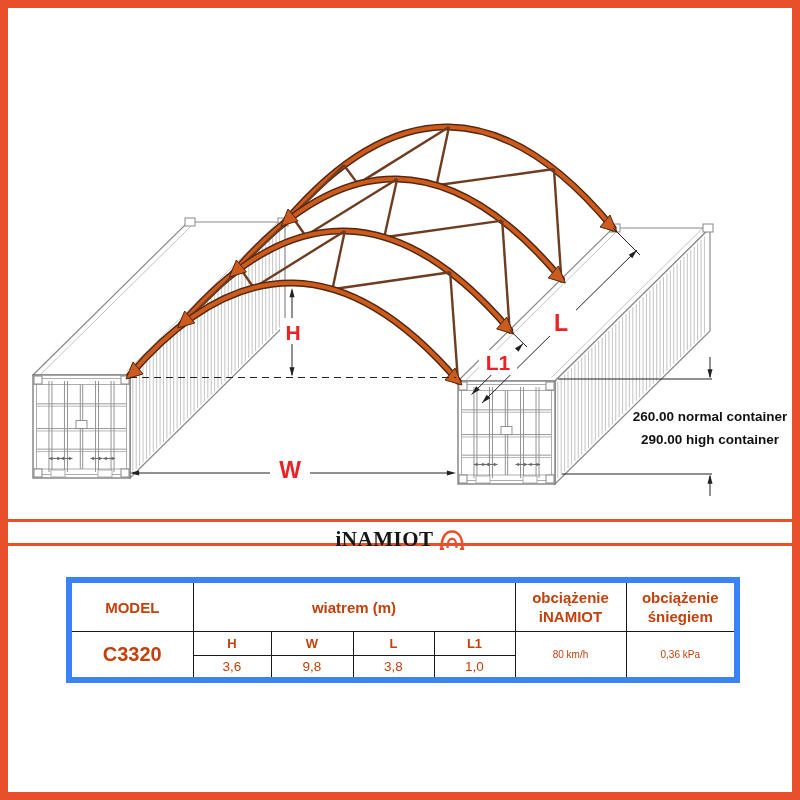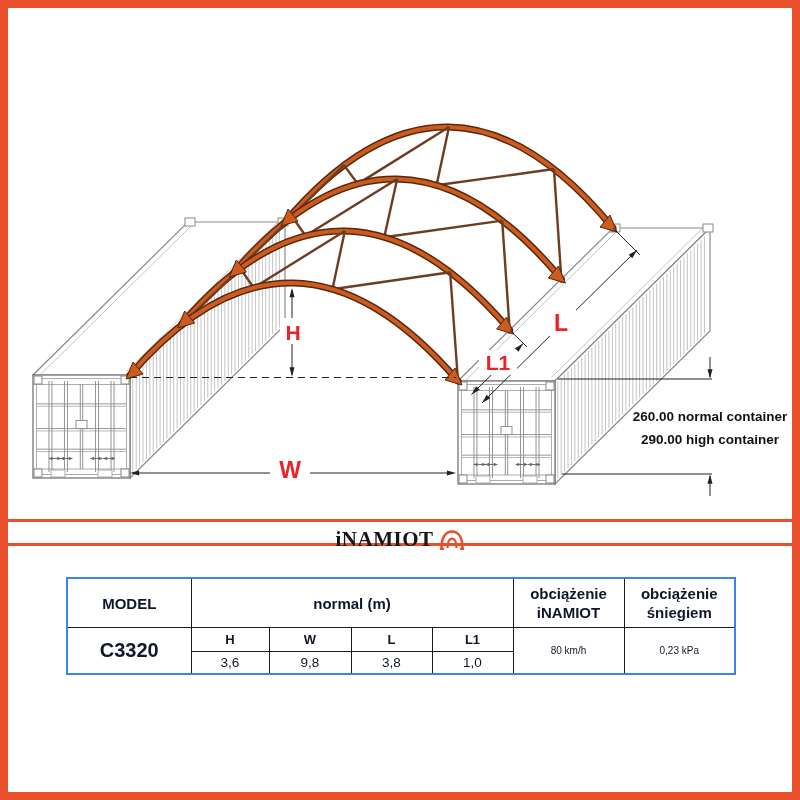--- a/index.html
+++ b/index.html
@@ -8,21 +8,21 @@
   .frame{position:absolute;inset:0;border:8px solid #E84F2B;pointer-events:none;z-index:50;}
   .drawing{position:absolute;left:0;top:0;width:800px;height:800px;}
   .rule{position:absolute;left:8px;right:8px;height:3px;background:#E84F2B;}
   .rule-top{top:519px;}
   .rule-bottom{top:543px;}
   .logo{position:absolute;left:0;right:0;top:520px;height:38px;display:flex;
         align-items:center;justify-content:center;gap:5px;}
   .logo-text{font-family:"Liberation Serif",serif;font-weight:bold;font-size:21px;
         letter-spacing:.5px;color:#161616;line-height:1;}
   .spec{position:absolute;left:66px;top:577px;width:668px;border-collapse:collapse;
-        table-layout:fixed;color:#0f172a;border:2px solid #3b82f6;}
+        table-layout:fixed;color:#c2410c;border:6px solid #3b82f6;}
   .spec td{border:1px solid #1a1a1a;text-align:center;vertical-align:middle;padding:0;}
   .spec tr.r1 td{height:48px;}
   .spec tr.r2 td{height:23px;}
   .spec tr.r3 td{height:21px;}
   .hdr{font-weight:bold;font-size:15px;}
   .hdr2{font-weight:bold;font-size:15px;line-height:1.3;}
   .model-val{font-weight:bold;font-size:20px;}
   .sub{font-weight:bold;font-size:13px;}
   .val{font-size:13.5px;}
   .mval{font-size:10px;}
@@ -306,38 +306,38 @@
         <col style="width:78px">
         <col style="width:82px">
       <col style="width:81px">
         <col style="width:81px">
         <col style="width:111px">
         <col style="width:111px">
     </colgroup>
     <tbody>
         <tr class="r1">
       <td class="hdr">MODEL</td>
-      <td class="hdr" colspan="4">normal (m)</td>
+      <td class="hdr" colspan="4">wiatrem (m)</td>
       <td class="hdr2">
         <div>obciążenie</div>
         <div>iNAMIOT</div>
       </td>
       <td class="hdr2">
         <div>obciążenie</div>
         <div>śniegiem</div>
       </td>
     </tr>
     <tr class="r2">
       <td class="model-val" rowspan="2">C3320</td>
       <td class="sub">H</td>
       <td class="sub">W</td>
       <td class="sub">L</td>
       <td class="sub">L1</td>
       <td class="mval" rowspan="2">80 km/h</td>
-      <td class="mval" rowspan="2">0,23 kPa</td>
+      <td class="mval" rowspan="2">0,36 kPa</td>
     </tr>
     <tr class="r3">
       <td class="val">3,6</td>
       <td class="val">9,8</td>
       <td class="val">3,8</td>
       <td class="val">1,0</td>
     </tr>
   </tbody>
     </table>
 

